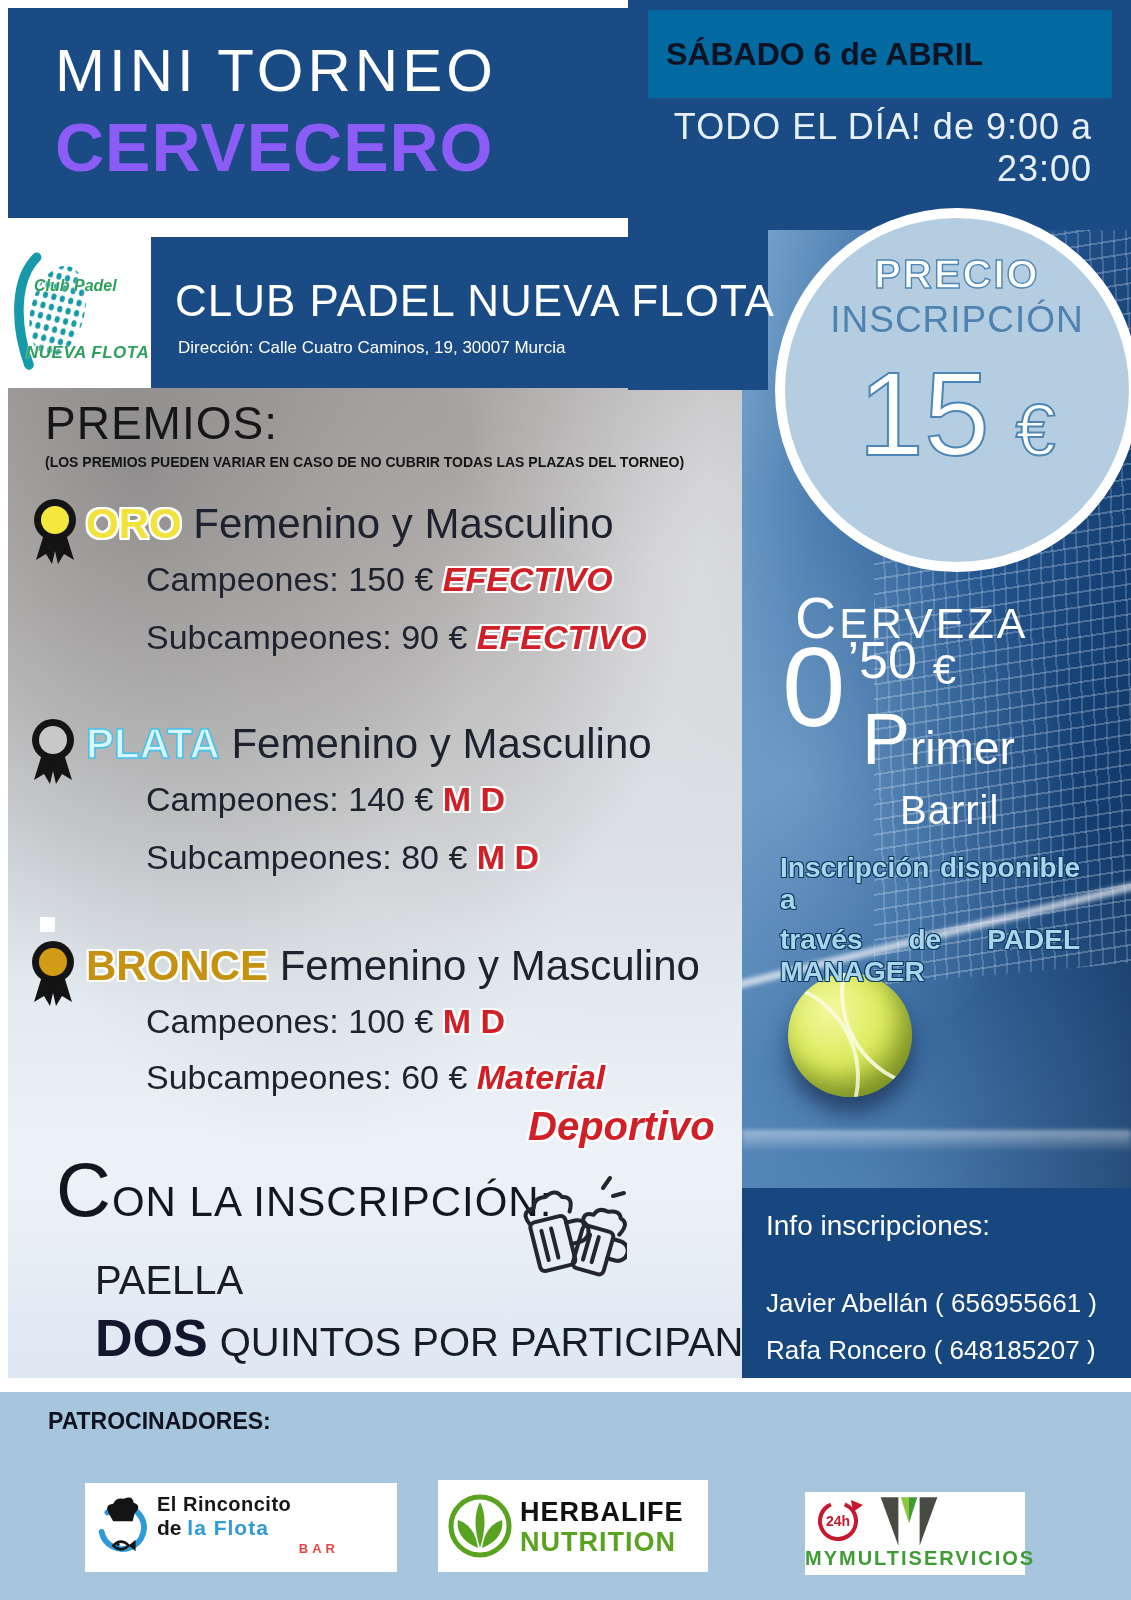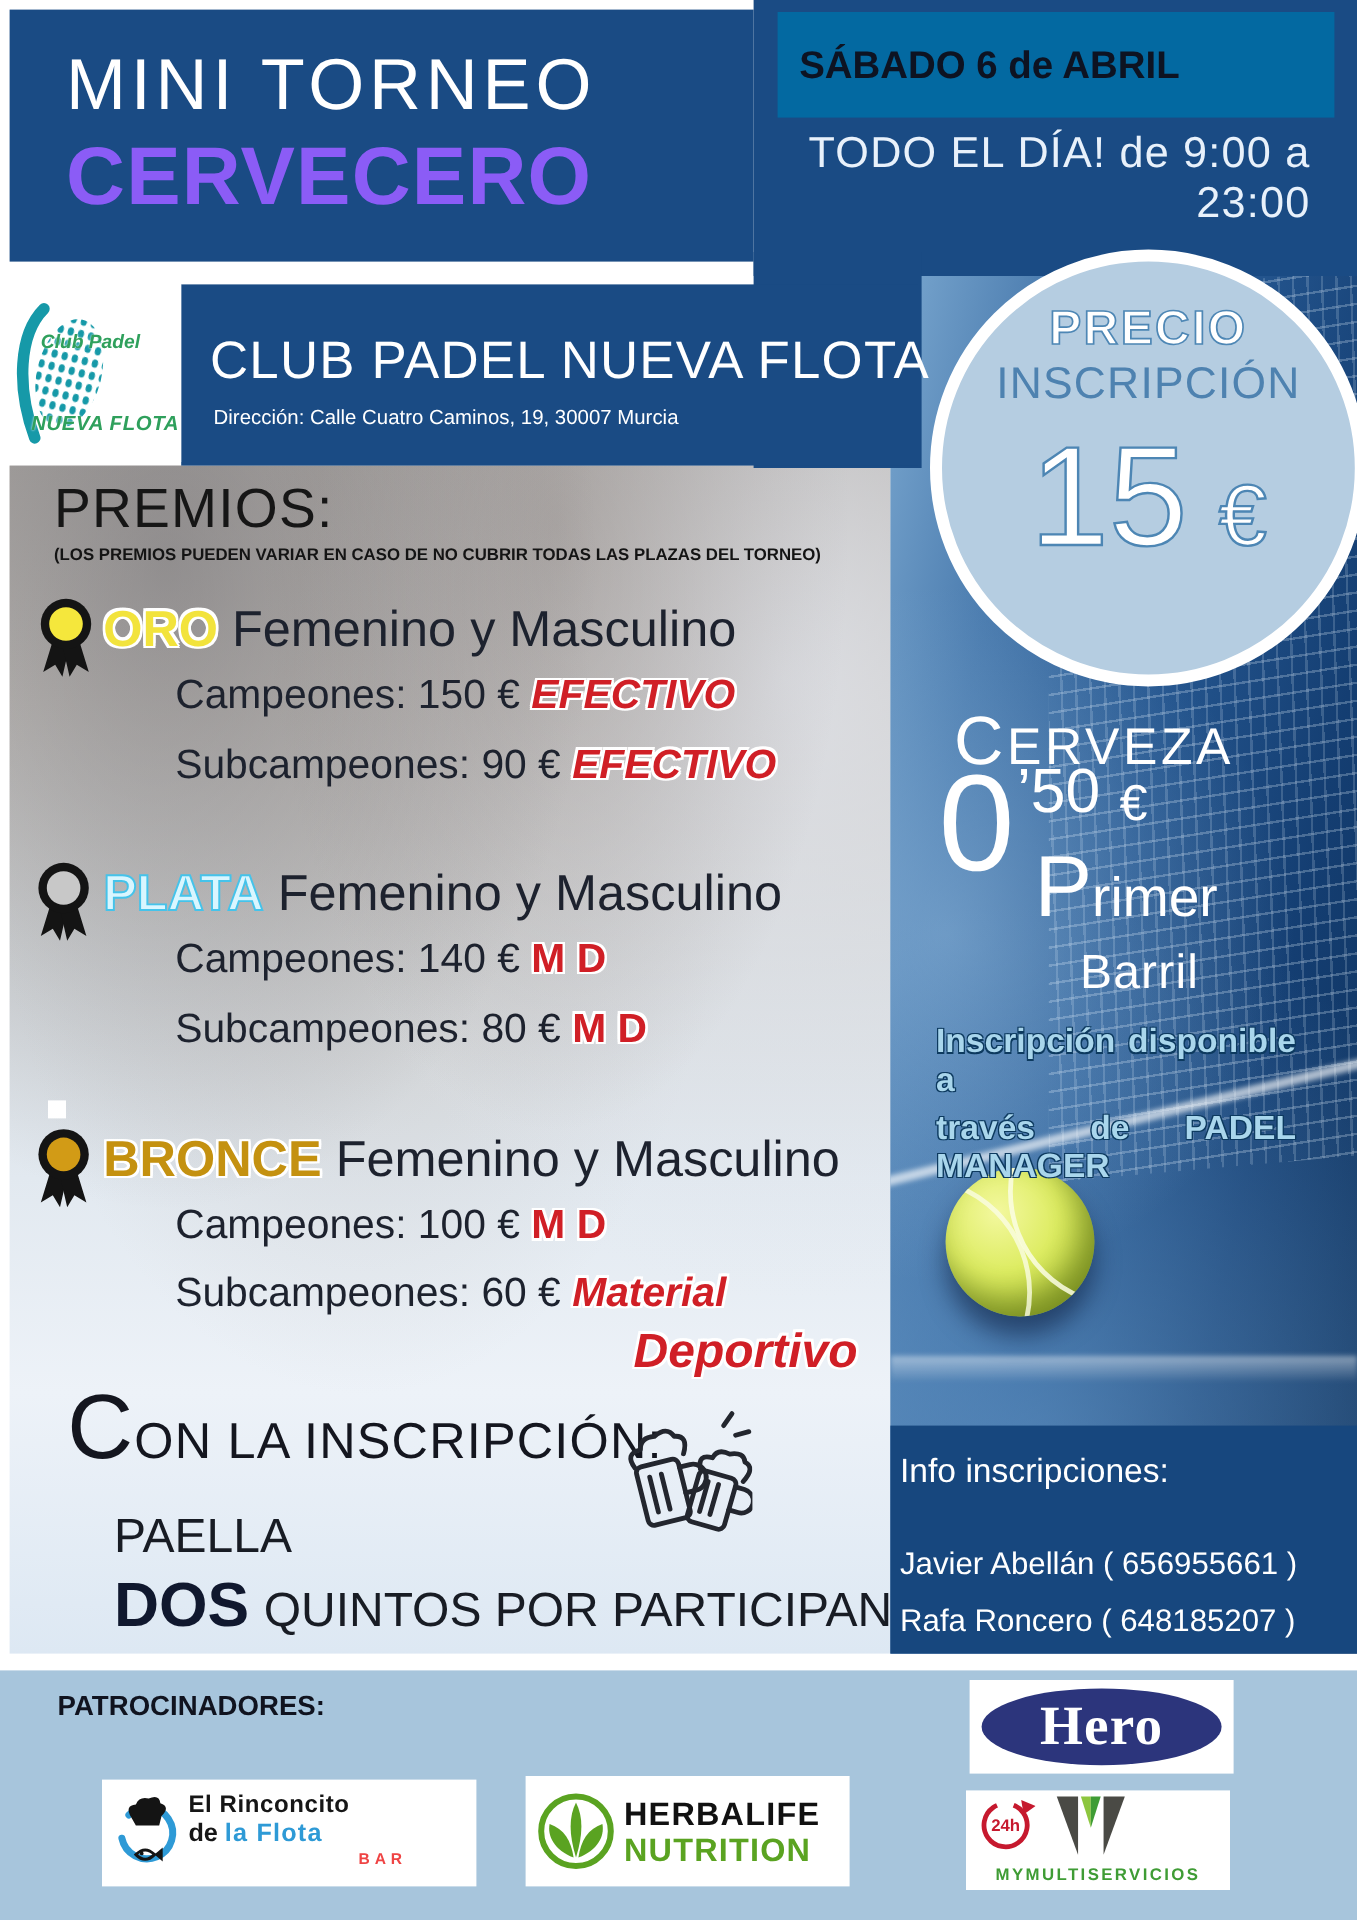--- a/index.html
+++ b/index.html
@@ -111,21 +111,21 @@
   .con-ins{left:56px;top:1146px;font-size:42px;color:#14161f;letter-spacing:1px;font-weight:500;}
   .con-ins::first-letter{font-size:76px;}
   .mugs{left:515px;top:1166px;}
   .paella{left:95px;top:1258px;font-size:40px;color:#181c24;font-weight:500;}
   .dos-line{left:95px;top:1308px;white-space:nowrap;color:#181c24;}
   .dos-line .b{font-size:52px;font-weight:800;color:#10182e;}
   .dos-line .r{font-size:40px;margin-left:12px;font-weight:500;}
 
   
   .info-box{left:742px;top:1188px;width:389px;height:190px;background:#17477e;color:#fff;
-    padding:22px 0 0 8px;box-sizing:border-box;}
+    padding:22px 0 0 24px;box-sizing:border-box;}
   .info-title{font-size:28px;font-weight:500;}
   .info-c1{font-size:26px;margin-top:46px;}
   .info-c2{font-size:26px;margin-top:16px;}
 
   
   .footer{left:0;top:1392px;width:1131px;height:208px;background:#a7c5dc;}
   .patro{left:48px;top:16px;font-size:23px;font-weight:700;color:#10131f;letter-spacing:0;}
   .sendexit{left:370px;top:4px;width:380px;text-align:center;font-family:"Liberation Serif",serif;
     font-size:48px;color:#0d0d0d;}
   .hero-box{left:808px;top:8px;width:220px;height:78px;background:#fff;}
@@ -142,21 +142,21 @@
   .r-l2 .fl{color:#2e9ad6;letter-spacing:1px;}
   .r-l3{font-size:13px;font-weight:700;color:#ef4444;letter-spacing:4px;text-align:right;margin-top:2px;}
   .herb{left:438px;top:88px;width:270px;height:92px;}
   .h-icon{position:absolute;left:10px;top:14px;}
   .h-text{position:absolute;left:82px;top:18px;line-height:1.1;}
   .h-l1{font-size:27px;font-weight:800;color:#111;letter-spacing:1px;}
   .h-l2{font-size:27px;font-weight:800;color:#5aa321;letter-spacing:1px;}
   .multi{left:805px;top:100px;width:220px;height:83px;}
   .m24{position:absolute;left:8px;top:4px;}
   .mlogo{position:absolute;left:72px;top:4px;}
-  .m-name{position:absolute;left:0;right:0;bottom:5px;text-align:center;font-size:14px;
+  .m-name{position:absolute;left:0;right:0;bottom:5px;text-align:center;font-size:20px;
     font-weight:800;color:#3f9c35;letter-spacing:2px;}
 </style>
 </head>
 <body>
 
 <div class="poster">
 
   <div class="abs photo-left"></div>
   <div class="abs photo-right">
     <div class="net"></div>
@@ -269,25 +269,20 @@
 
   <div class="abs info-box">
     <div class="info-title">Info inscripciones:</div>
     <div class="info-c1">Javier Abellán ( 656955661 )</div>
     <div class="info-c2">Rafa Roncero ( 648185207 )</div>
   </div>
 
   <div class="abs footer">
     <div class="abs patro">PATROCINADORES:</div>
 
-    <div class="abs hero-box sponsor-box">
-      <div class="hero-ellipse">
-        <div class="hero-txt">Hero</div>
-      </div>
-    </div>
 
     <div class="abs rinc sponsor-box">
       <svg class="r-icon" width="60" height="70" viewBox="0 0 60 72">
         <path d="M10 40 a22 22 0 1 0 6 -20" stroke="#2e9ad6" stroke-width="6" fill="none" stroke-linecap="round"></path>
         <path d="M18 22 q-6 -10 4 -11 q3 -7 11 -5 q9 -4 10 4 q9 3 1 11 l-2 8 h-20 z" fill="#141414"></path>
         <path d="M22 54 q8 -8 16 0 q-8 8 -16 0 z" fill="none" stroke="#141414" stroke-width="2.5"></path>
         <path d="M38 54 l7 -6 v12 z" fill="#141414"></path>
         <circle cx="27" cy="53" r="1.6" fill="#141414"></circle>
       </svg>
       <div class="r-text">

